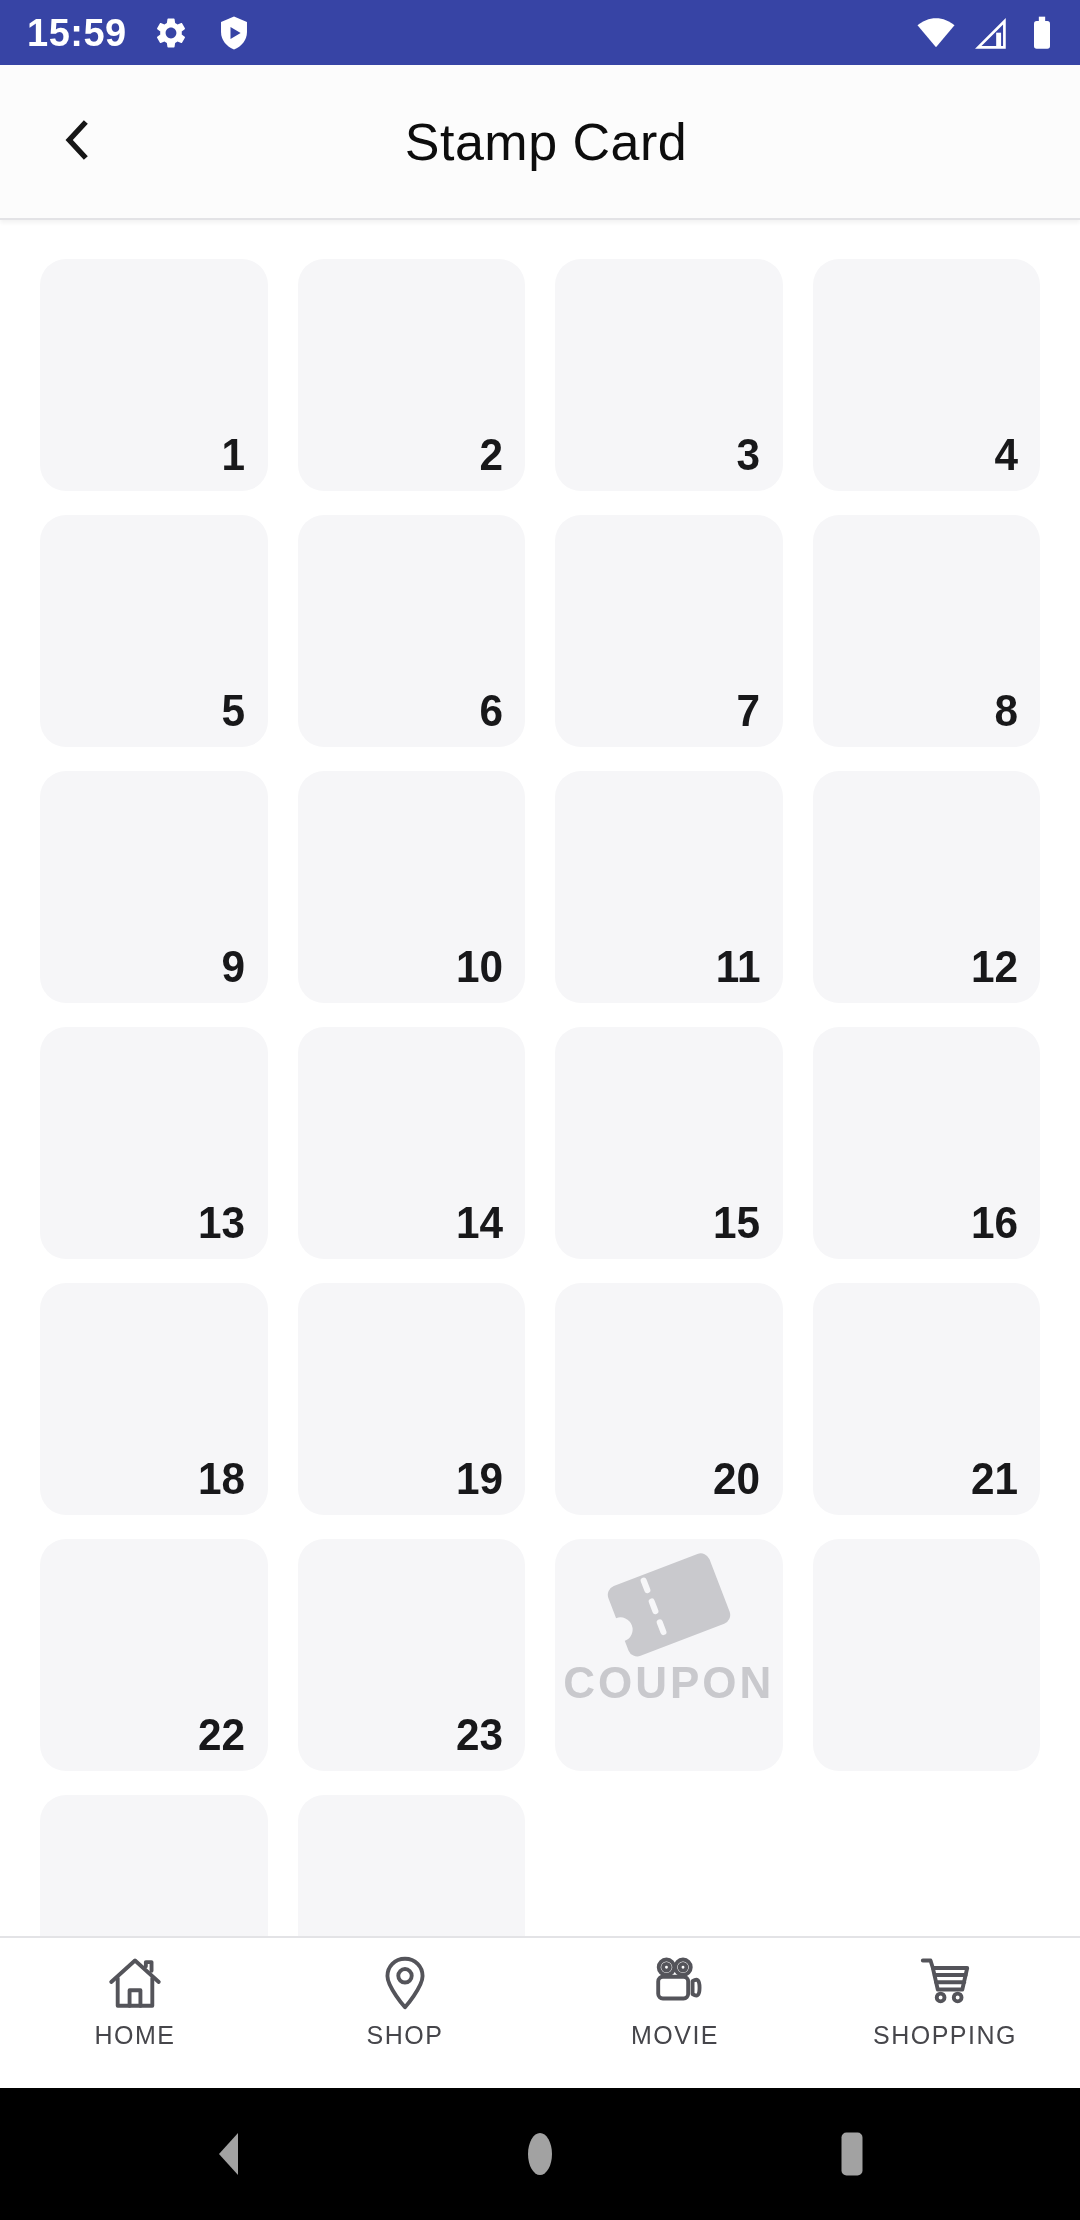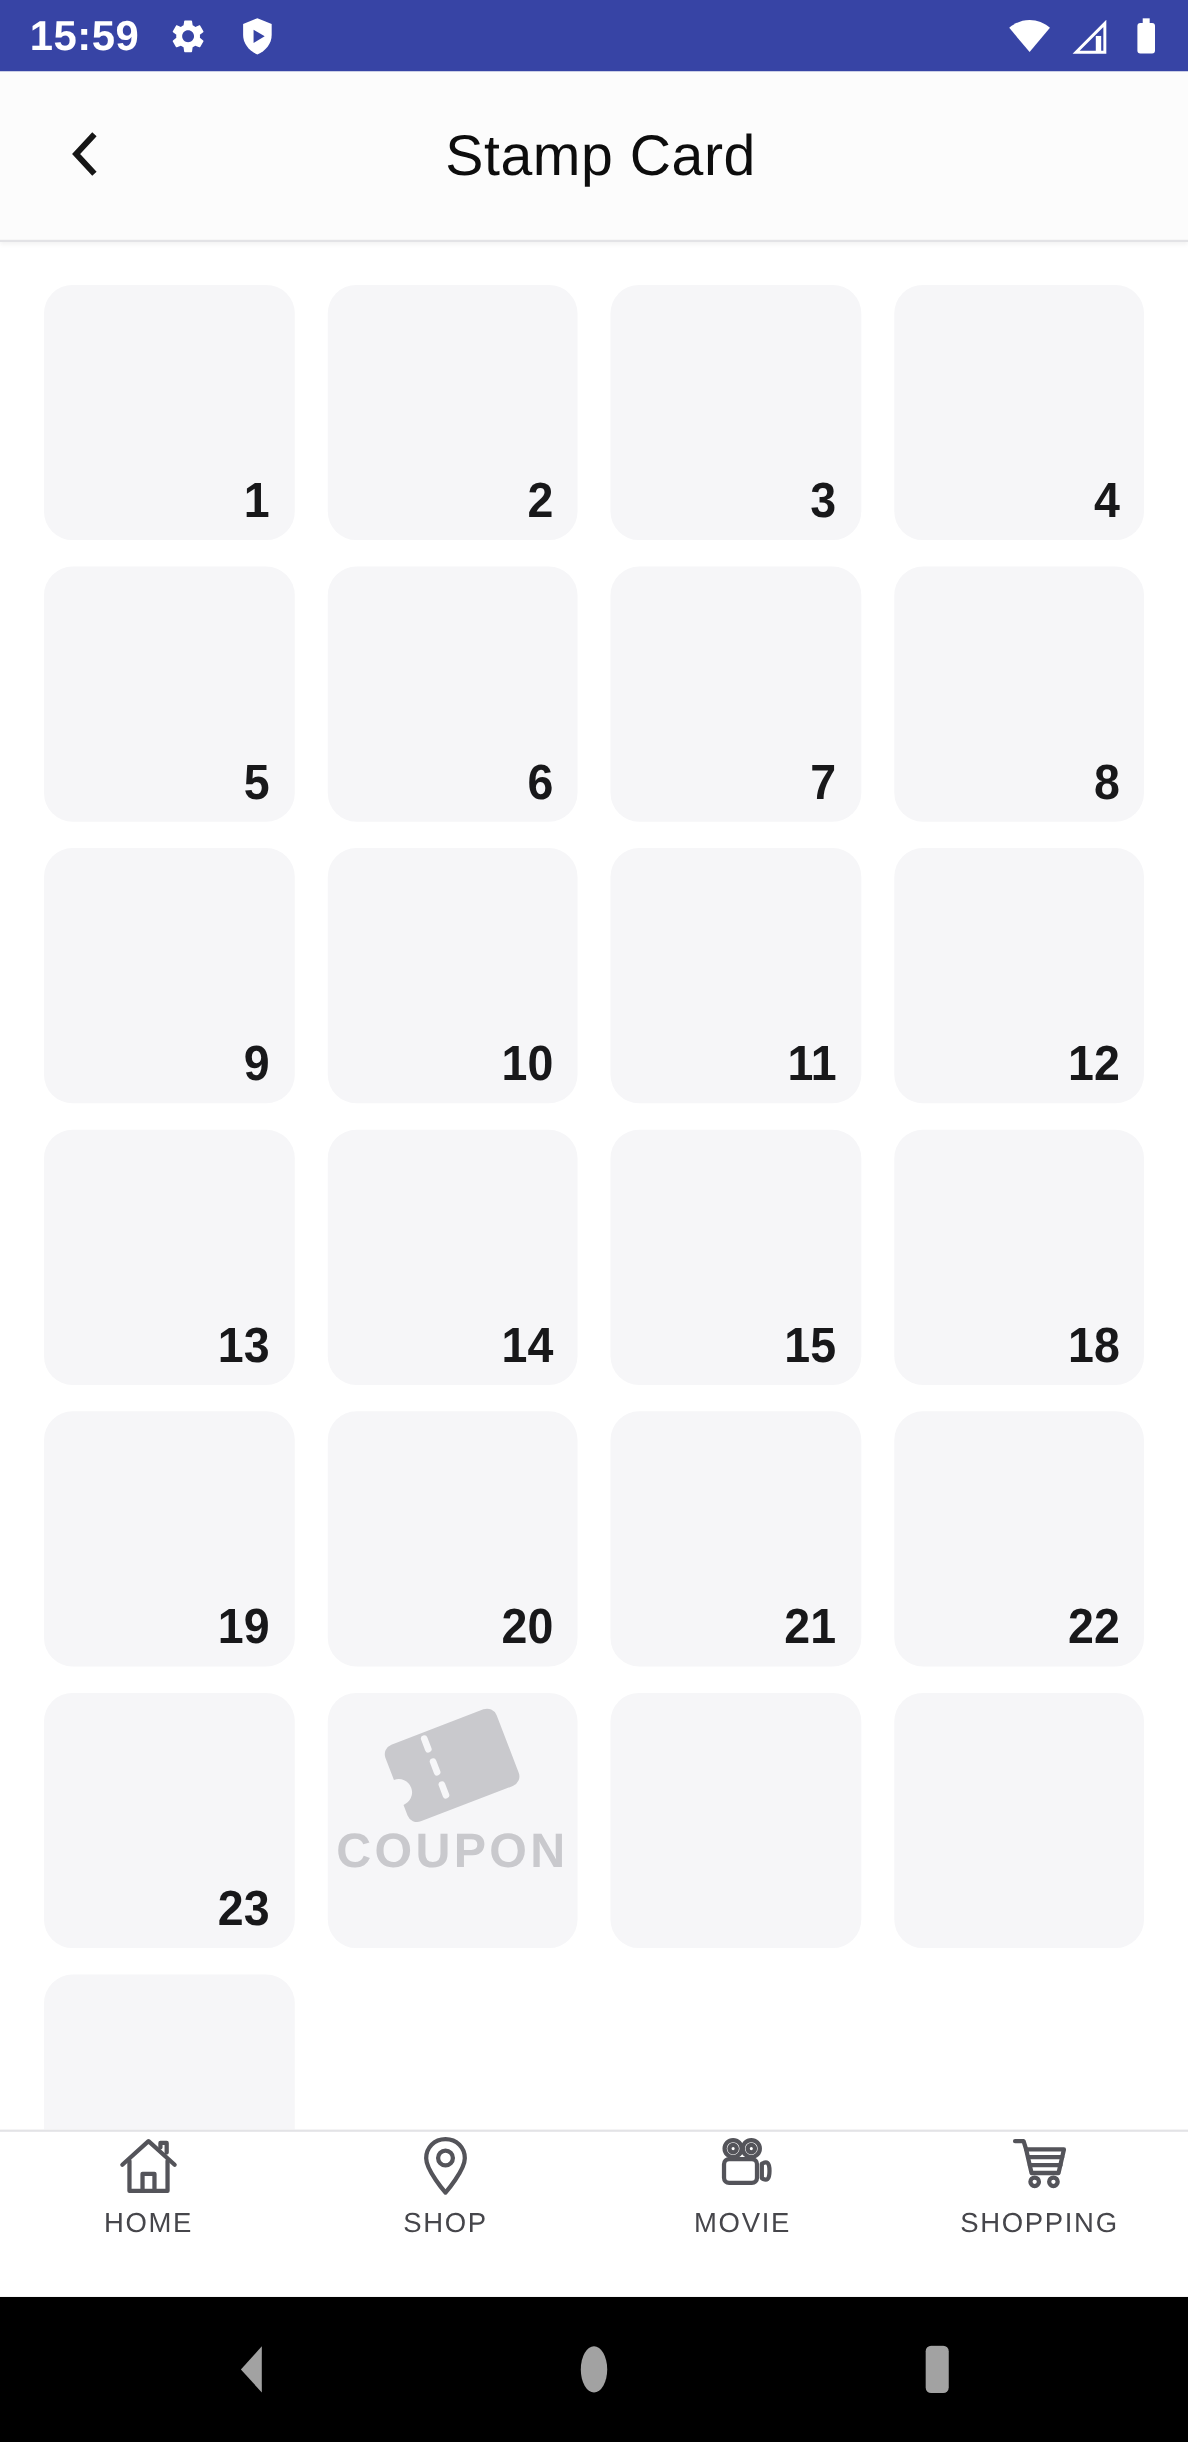--- a/index.html
+++ b/index.html
@@ -41,21 +41,21 @@
   .cell-num{position:absolute;right:22px;bottom:14px;font-size:45px;font-weight:700;color:var(--number-color);line-height:1;transform:scaleX(.94);transform-origin:100% 100%;}
   .coupon-inner{display:flex;flex-direction:column;align-items:center;padding-top:8px;}
   .coupon-icon svg{display:block;width:158px;height:112px;}
   .coupon-ticket{fill:var(--coupon-color);}
   .coupon-hole{fill:var(--cell-bg);}
   .coupon-perforation{stroke:var(--cell-bg);}
   .coupon-label{font-size:44px;font-weight:700;letter-spacing:3px;color:var(--coupon-color);line-height:1;margin-top:2px;}
 
   
   .bottom-nav{height:152px;background:#fff;border-top:2px solid var(--divider);display:flex;align-items:stretch;flex:none;z-index:6;position:relative;}
-  .nav-item{flex:1 1 0;display:flex;flex-direction:column;align-items:center;justify-content:flex-start;gap:9px;cursor:pointer;}
+  .nav-item{flex:1 1 0;display:flex;flex-direction:column;align-items:center;justify-content:flex-start;padding-top:14px;gap:9px;cursor:pointer;}
   .nav-icon svg{display:block;width:62px;height:62px;stroke:var(--nav-icon-color);fill:none;stroke-width:1.5;stroke-linecap:round;stroke-linejoin:round;}
   .nav-label{font-size:25px;letter-spacing:1.5px;color:var(--nav-label-color);line-height:1;}
 
   
   .android-nav{height:132px;background:var(--android-nav-bg);display:flex;align-items:center;justify-content:center;gap:288px;flex:none;}
   .an-btn{display:flex;align-items:center;justify-content:center;cursor:pointer;background:none;border:none;}
   .an-btn svg{display:block;}
 </style>
 </head>
 <body>
@@ -164,20 +164,23 @@
   </div>
 
   <div class="cell">
     <span class="cell-num">14</span>
   </div>
 
   <div class="cell">
     <span class="cell-num">15</span>
   </div>
 
+  <div class="cell">
+    <span class="cell-num">16</span>
+  </div>
 
 
   <div class="cell">
     <span class="cell-num">18</span>
   </div>
 
   <div class="cell">
     <span class="cell-num">19</span>
   </div>
 

